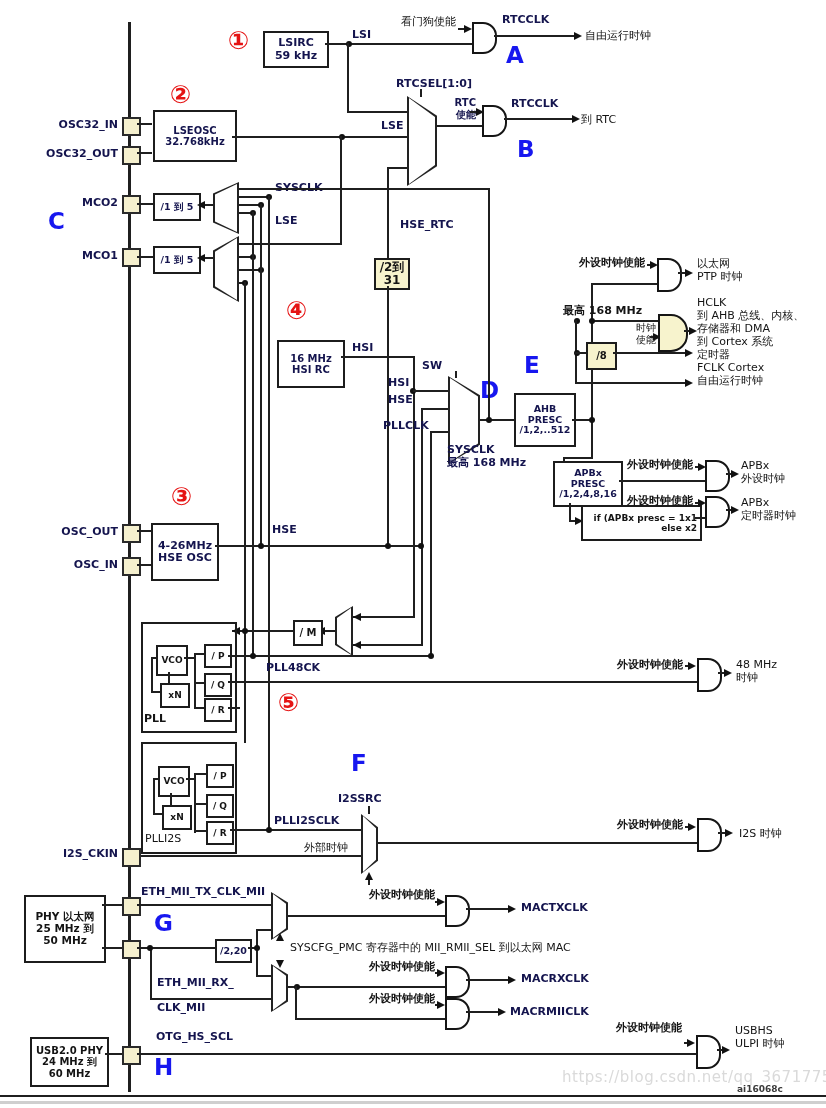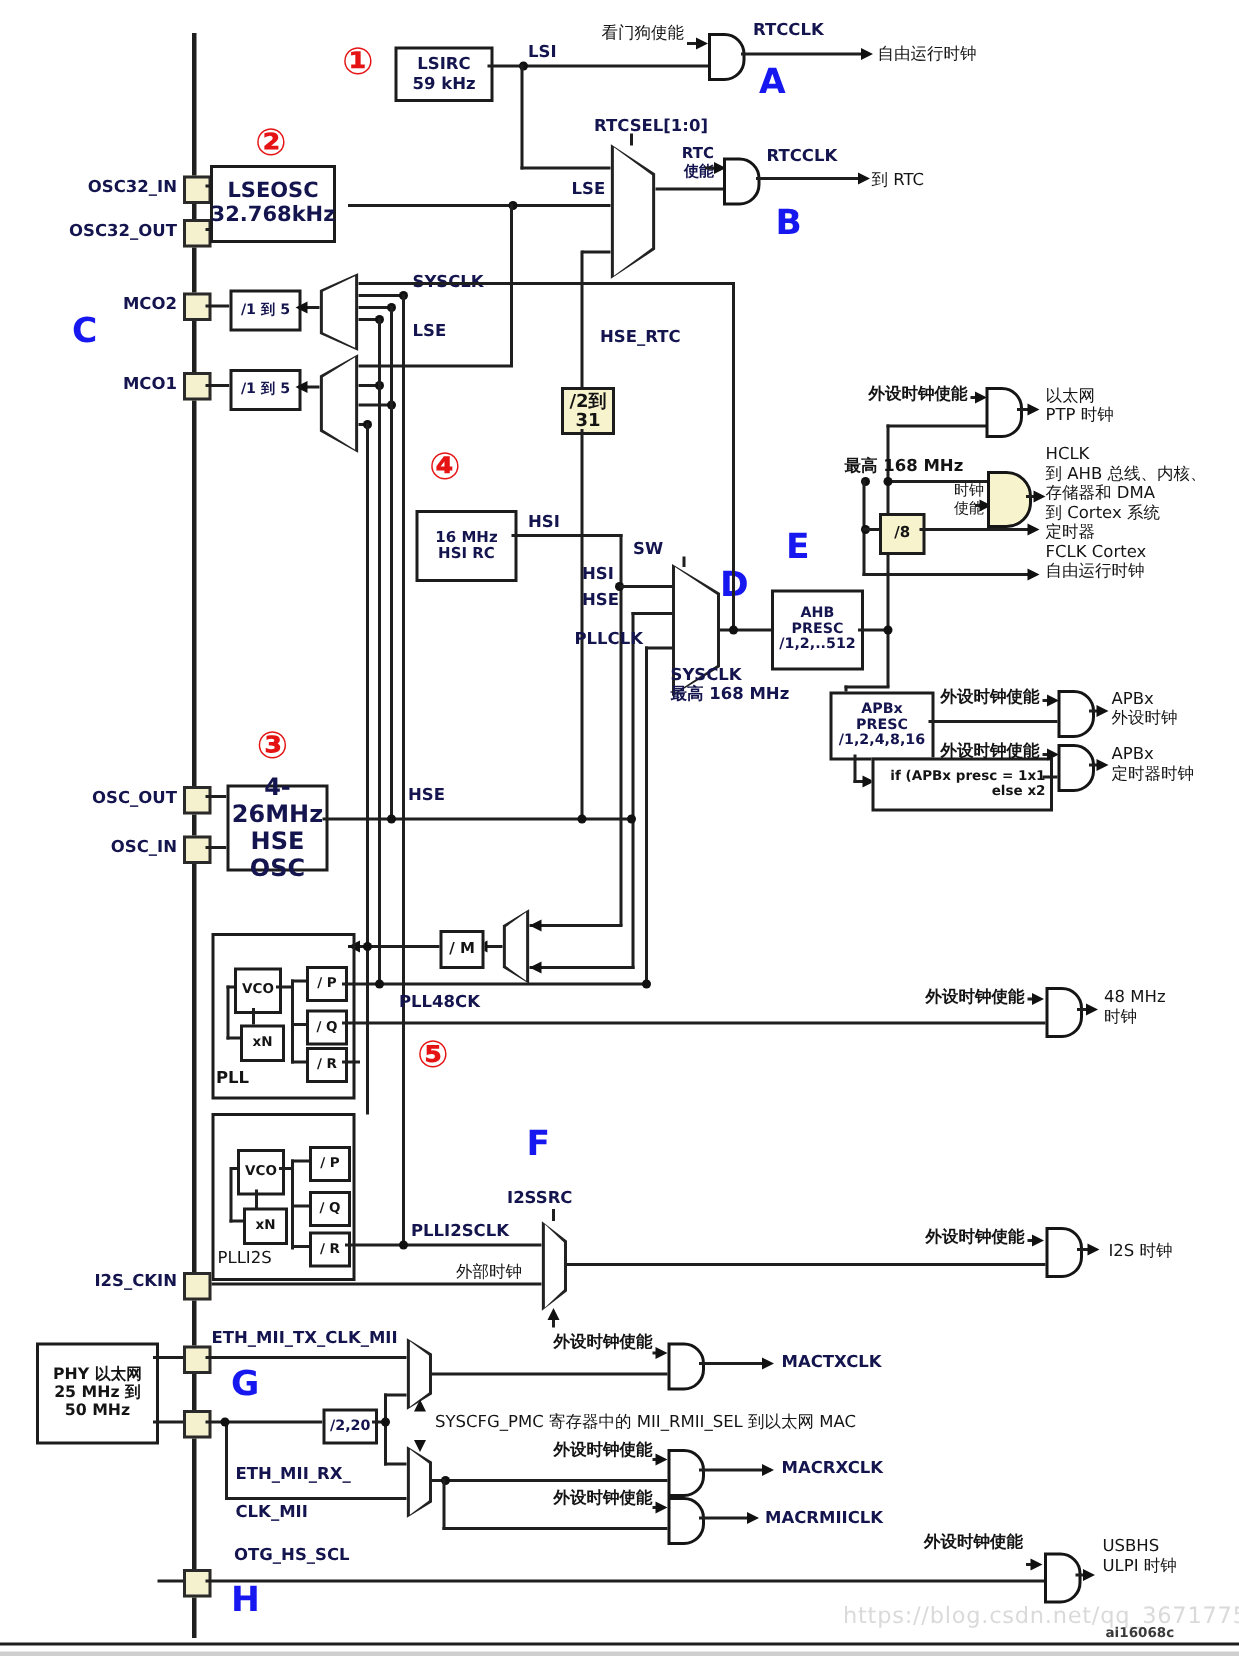--- a/index.html
+++ b/index.html
@@ -85,21 +85,21 @@
   <i class="w" style="left:504px;top:118px;width:72px;height:2px"></i>
     <i class="ar" style="left:572px;top:115px"></i>
   <span class="zh" style="left:581px;top:113px">到 RTC</span>
 
   <span class="en r" style="left:44px;top:119px;width:74px">OSC32_IN</span>
   <div class="pin" style="left:122px;top:117px"></div>
   <span class="en r" style="left:36px;top:148px;width:82px">OSC32_OUT</span>
   <div class="pin" style="left:122px;top:146px"></div>
   <i class="w" style="left:137px;top:123px;width:15px;height:2px"></i>
   <i class="w" style="left:137px;top:152px;width:15px;height:2px"></i>
-  <div class="box" style="left:140px;top:110px;width:80px;height:48px;font-size:14px">LSEOSC
+  <div class="box" style="left:153px;top:110px;width:80px;height:48px;font-size:10px">LSEOSC
 32.768kHz</div>
   <i class="w" style="left:232px;top:136px;width:175px;height:2px"></i>
   <i class="dot" style="left:339px;top:134px"></i>
   <i class="w" style="left:340px;top:136px;width:2px;height:108px"></i>
 
   <span class="en r" style="left:60px;top:197px;width:58px">MCO2</span>
   <div class="pin" style="left:122px;top:195px"></div>
   <i class="w" style="left:137px;top:203px;width:16px;height:2px"></i>
   <div class="box" style="left:153px;top:193px;width:44px;height:24px;font-size:9.5px">/1 到 5</div>
   <i class="w" style="left:199px;top:204px;width:14px;height:2px"></i>
@@ -232,21 +232,21 @@
     <i class="ar" style="left:731px;top:506px"></i>
   <span class="zh" style="left:741px;top:496px;line-height:13px">APBx
 定时器时钟</span>
 
   <span class="en r" style="left:52px;top:526px;width:66px">OSC_OUT</span>
   <div class="pin" style="left:122px;top:524px"></div>
   <span class="en r" style="left:58px;top:559px;width:60px">OSC_IN</span>
   <div class="pin" style="left:122px;top:557px"></div>
   <i class="w" style="left:137px;top:530px;width:14px;height:2px"></i>
   <i class="w" style="left:137px;top:564px;width:14px;height:2px"></i>
-  <div class="box" style="left:151px;top:523px;width:64px;height:54px;font-size:16px">4-26MHz
+  <div class="box" style="left:151px;top:523px;width:64px;height:54px;font-size:11px">4-26MHz
 HSE OSC</div>
   <span class="en" style="left:272px;top:524px">HSE</span>
   <i class="w" style="left:215px;top:545px;width:208px;height:2px"></i>
   <i class="dot" style="left:385px;top:543px"></i>
   <i class="dot" style="left:258px;top:543px"></i>
   <i class="dot" style="left:418px;top:543px"></i>
 
   <div class="mux-l" style="left:335px;top:606px;width:18px;height:50px"></div>
   <i class="w" style="left:353px;top:616px;width:62px;height:2px"></i>
     <i class="al" style="left:353px;top:613px"></i>
@@ -376,20 +376,23 @@
     <i class="ar" style="left:508px;top:976px"></i>
   <span class="en" style="left:521px;top:973px">MACRXCLK</span>
   <span class="en r" style="left:355px;top:993px;width:80px;color:#141414">外设时钟使能</span>
   <i class="w" style="left:435px;top:1004px;width:6px;height:2px"></i>
     <i class="ar" style="left:437px;top:1001px"></i>
   <div class="gate" style="left:445px;top:998px;width:21px;height:28px"></div>
   <i class="w" style="left:466px;top:1011px;width:37px;height:2px"></i>
     <i class="ar" style="left:498px;top:1008px"></i>
   <span class="en" style="left:510px;top:1006px">MACRMIICLK</span>
 
+  <div class="box" style="left:30px;top:1037px;width:75px;height:46px;font-size:10px;color:#141414">USB2.0 PHY
+24 MHz 到
+60 MHz</div>
   <div class="pin" style="left:122px;top:1046px"></div>
   <i class="w" style="left:105px;top:1053px;width:17px;height:2px"></i>
   <span class="en" style="left:156px;top:1031px">OTG_HS_SCL</span>
   <i class="w" style="left:137px;top:1053px;width:559px;height:2px"></i>
   <span class="en r" style="left:598px;top:1022px;width:84px;color:#141414">外设时钟使能</span>
   <i class="w" style="left:684px;top:1042px;width:8px;height:2px"></i>
     <i class="ar" style="left:687px;top:1039px"></i>
   <div class="gate" style="left:696px;top:1035px;width:21px;height:30px"></div>
   <i class="w" style="left:717px;top:1049px;width:10px;height:2px"></i>
     <i class="ar" style="left:722px;top:1046px"></i>

